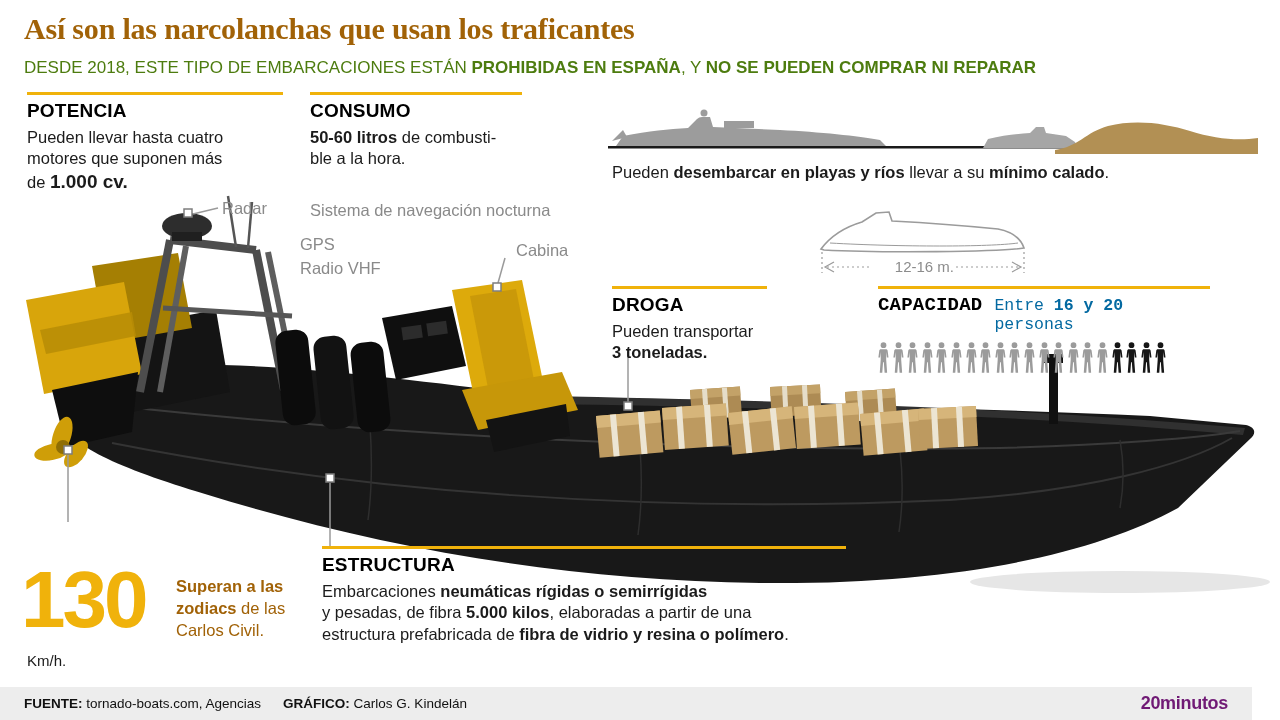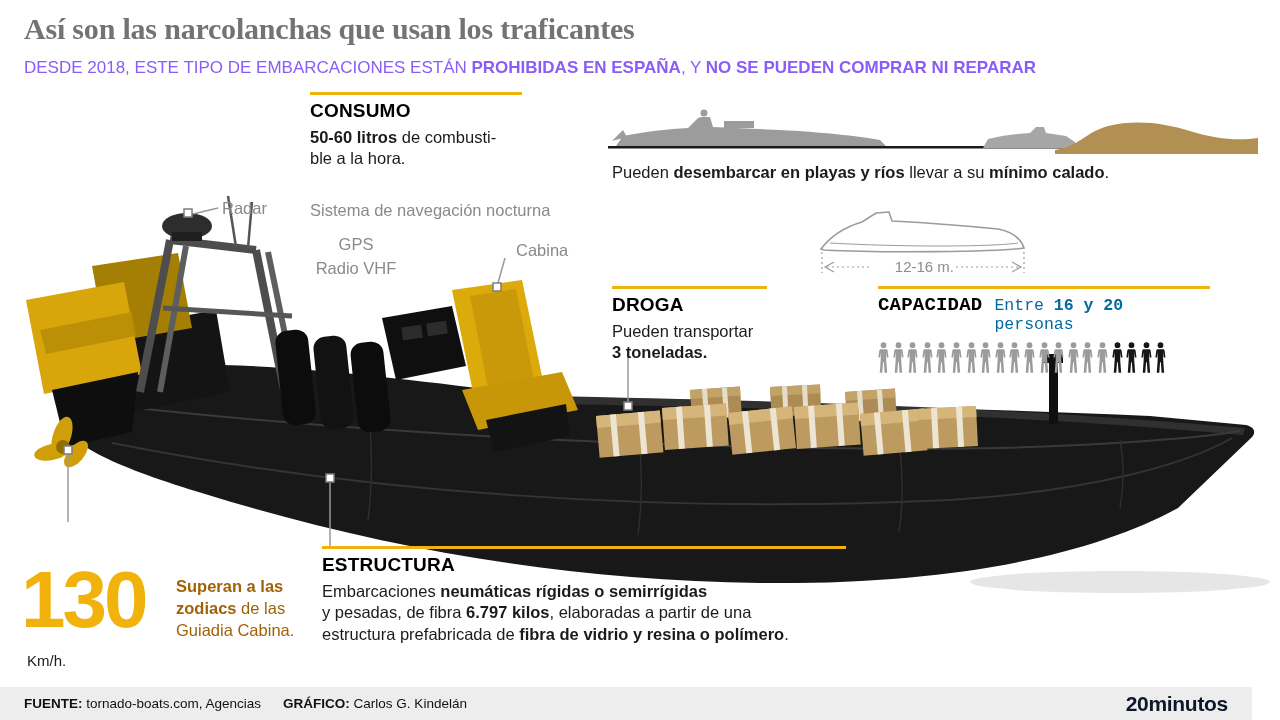--- a/index.html
+++ b/index.html
@@ -6,38 +6,38 @@
   html,body { width:1280px; height:720px; }
   body {
     position:relative; overflow:hidden; background:#fff;
     font-family:"Liberation Sans", sans-serif; color:#1a1a1a;
   }
 
   
   .title {
     position:absolute; left:24px; top:12px;
     font-family:"Liberation Serif", serif; font-weight:700;
-    font-size:30px; color:#737373; letter-spacing:-0.2px;
+    font-size:30px; color:#a16207; letter-spacing:-0.2px;
   }
   .subtitle {
     position:absolute; left:24px; top:58px;
-    font-size:17px; color:#8b5cf6; white-space:nowrap;
+    font-size:17px; color:#4d7c0f; white-space:nowrap;
   }
   .subtitle b { font-weight:700; }
 
   
   .sec { position:absolute; border-top:3px solid #f0b20b; padding-top:5px; }
   .sec h2 { font-size:19px; font-weight:700; color:#000; letter-spacing:0.2px; }
   .sec .body { margin-top:5px; font-size:16.5px; line-height:1.3; color:#1b1b1b; }
   .sec .body b { font-weight:700; }
   .bigcv { font-size:19px; font-weight:700; }
 
   
   .eq-label { position:absolute; font-size:16.5px; color:#8a8a8a; }
-  .eq-right { text-align:center; line-height:1.45; }
+  .eq-right { text-align:left; line-height:1.45; }
 
   
   .beach-caption { position:absolute; left:612px; top:163px; font-size:16.5px; color:#1b1b1b; }
   .beach-caption b { font-weight:700; }
 
   
   .measure-label { position:absolute; left:872px; top:258px; width:82px; text-align:right;
                    font-size:15px; color:#8c8c8c; background:#fff; }
 
   
@@ -62,21 +62,21 @@
   .vel-note b { font-weight:700; }
 
   
   .footer {
     position:absolute; left:0; top:687px; width:1252px; height:33px;
     background:#ededed; display:flex; align-items:center; padding:0 24px;
     font-size:13.5px; color:#111;
   }
   .footer b { font-weight:700; }
   .footer .gap { margin-left:22px; }
-  .brand { margin-left:auto; font-size:21px; color:#0f172a; letter-spacing:-0.3px; }
+  .brand { margin-left:auto; font-size:18px; color:#701a75; letter-spacing:-0.3px; }
   .brand b { font-weight:700; }
   .brand span { font-weight:700; }
 
   svg.scene { position:absolute; left:0; top:0; z-index:0; }
   .text-layer { position:absolute; inset:0; z-index:1; pointer-events:none; }
   .text-layer > * { pointer-events:auto; }
 </style>
 </head>
 <body>
 
@@ -241,20 +241,28 @@
 <div class="proto-hidden" aria-hidden="true">
   
 </div>
 
 <div class="text-layer">
 
   <h1 class="title">Así son las narcolanchas que usan los traficantes</h1>
 
   <p class="subtitle"><span>DESDE 2018, ESTE TIPO DE EMBARCACIONES ESTÁN </span><b>PROHIBIDAS EN ESPAÑA</b><span>, Y </span><b>NO SE PUEDEN COMPRAR NI REPARAR</b></p>
 
+  <section class="sec" style="left:27px; top:92px; width:256px;">
+    <h2>POTENCIA</h2>
+    <div class="body">
+      <div>Pueden llevar hasta cuatro</div>
+      <div>motores que suponen más</div>
+      <div><span>de </span><b class="bigcv">1.000 cv.</b></div>
+    </div>
+  </section>
 
   <section class="sec" style="left:310px; top:92px; width:212px;">
     <h2>CONSUMO</h2>
     <div class="body">
       <div><b>50-60 litros</b><span> de combusti-</span></div>
       <div>ble a la hora.</div>
     </div>
   </section>
 
   <div class="eq-label" style="left:222px; top:199px;">Radar</div>
@@ -364,28 +372,28 @@
     <path d="M5.4 13.2 h9.2 c1.7 0 2.6 1 2.9 2.7 l1.6 12.3 h-2.9 l-1.3 -10 v14 l1.7 23.4 h-4.6 l-1.4 -19 h-1.4 l-1.4 19 h-4.6 l1.7 -23.4 v-14 l-1.3 10 h-2.9 l1.6 -12.3 c0.3 -1.7 1.2 -2.7 2.9 -2.7 z"></path>
   </svg>
       </div>
   </section>
 
   <div class="big-number">130</div>
   <div class="kmh">Km/h.</div>
   <div class="vel-note">
     <div><b>Superan a las</b></div>
     <div><b>zodiacs</b><span> de las</span></div>
-    <div>Guiadia Cabina.</div>
+    <div>Carlos Civil.</div>
   </div>
 
   <section class="sec" style="left:322px; top:546px; width:524px;">
     <h2>ESTRUCTURA</h2>
     <div class="body">
       <div><span>Embarcaciones </span><b>neumáticas rígidas o semirrígidas</b></div>
-      <div><span>y pesadas, de fibra </span><b>6.797 kilos</b><span>, elaboradas a partir de una</span></div>
+      <div><span>y pesadas, de fibra </span><b>5.000 kilos</b><span>, elaboradas a partir de una</span></div>
       <div><span>estructura prefabricada de </span><b>fibra de vidrio y resina o polímero</b><span>.</span></div>
     </div>
   </section>
 
   <footer class="footer">
     <span><b>FUENTE:</b><span> tornado-boats.com, Agencias</span></span>
     <span class="gap"><b>GRÁFICO:</b><span> Carlos G. Kindelán</span></span>
     <span class="brand"><b>20</b><span>minutos</span></span>
   </footer>
 

